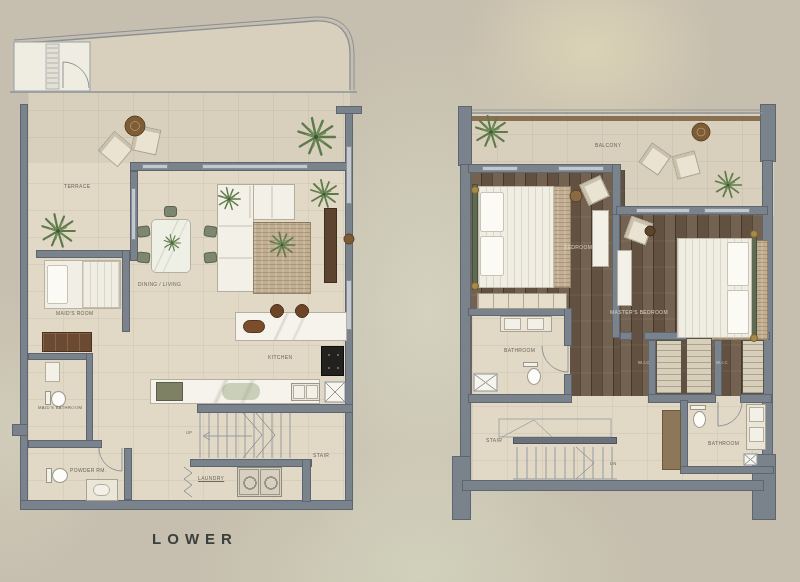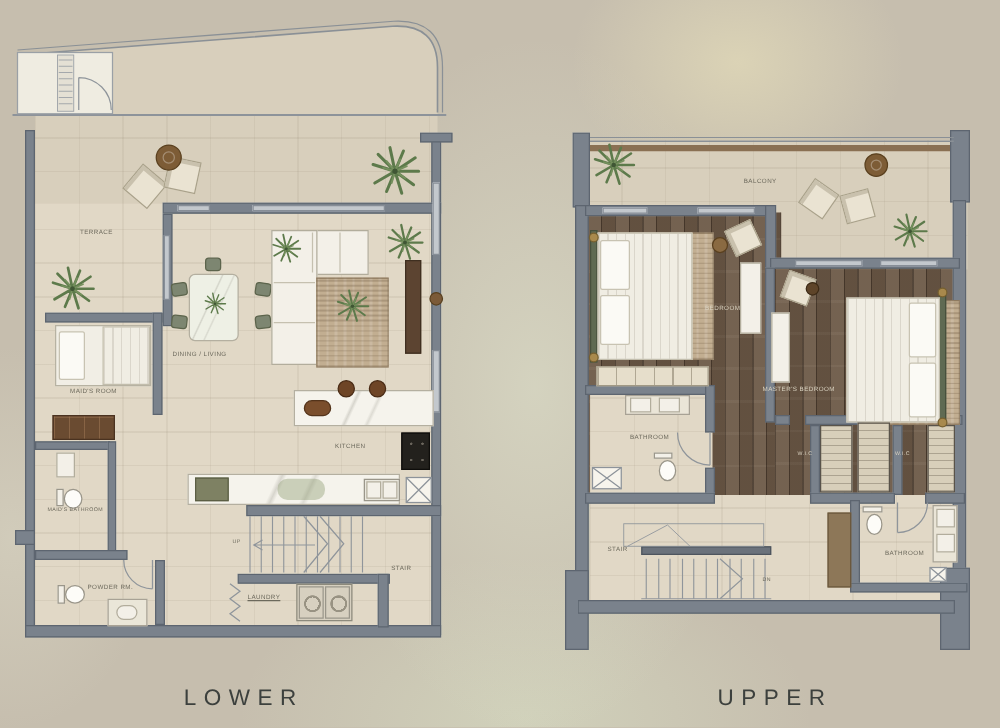--- a/index.html
+++ b/index.html
@@ -35,21 +35,21 @@
   .pillow{position:absolute;background:#fbfaf5;border:1px solid #c8c3b2;border-radius:2px}
   .duvet{position:absolute;background-color:#f0ede3;border:1px solid #c2bdac;background-image:
       repeating-linear-gradient(90deg, rgba(120,110,95,.18) 0 1px, transparent 1px 7px)}
   .hb{position:absolute;background:#5f6a52;border:1px solid #47503c}
   .toi-tank{position:absolute;background:#f3f0e8;border:1px solid #9a968a}
   .toi-bowl{position:absolute;background:#fdfcf8;border:1px solid #9a968a;border-radius:50%}
   .lbl{position:absolute;font-size:5px;letter-spacing:.35px;color:#6c695c;white-space:nowrap}
   .lbl.lt{color:#d9d2c0}
   .lbl.sm{font-size:4.2px}
   .lbl.u{text-decoration:underline}
-  .caption{position:absolute;top:548px;width:210px;text-align:center;font-size:18px;letter-spacing:6px;color:#3c403d;font-weight:400}
+  .caption{position:absolute;top:530px;width:210px;text-align:center;font-size:15px;letter-spacing:6px;color:#3c403d;font-weight:700}
   svg.overlay{position:absolute;left:0;top:0}
 </style>
 </head>
 <body>
 
 <div class="stage">
 
   <div class="floor terr" style="left:28px;top:92px;width:322px;height:73px"></div>
   <div class="floor terr" style="left:28px;top:165px;width:102px;height:90px"></div>
   <div class="floor" style="left:28px;top:163px;width:325px;height:345px"></div>
@@ -326,15 +326,14 @@
   <div class="lbl lt" style="left:564px;top:244px">BEDROOM</div>
   <div class="lbl lt" style="left:610px;top:309px">MASTER'S BEDROOM</div>
   <div class="lbl lt sm" style="left:638px;top:360px">W.I.C</div>
   <div class="lbl lt sm" style="left:716px;top:360px">W.I.C</div>
   <div class="lbl" style="left:504px;top:347px">BATHROOM</div>
   <div class="lbl" style="left:708px;top:440px">BATHROOM</div>
   <div class="lbl" style="left:486px;top:437px">STAIR</div>
   <div class="lbl sm" style="left:610px;top:461px">DN</div>
 
   <div class="caption" style="left:90px">LOWER</div>
-  <div class="caption" style="left:515px">UPPER</div>
 
 </div>
 
 </body></html>

